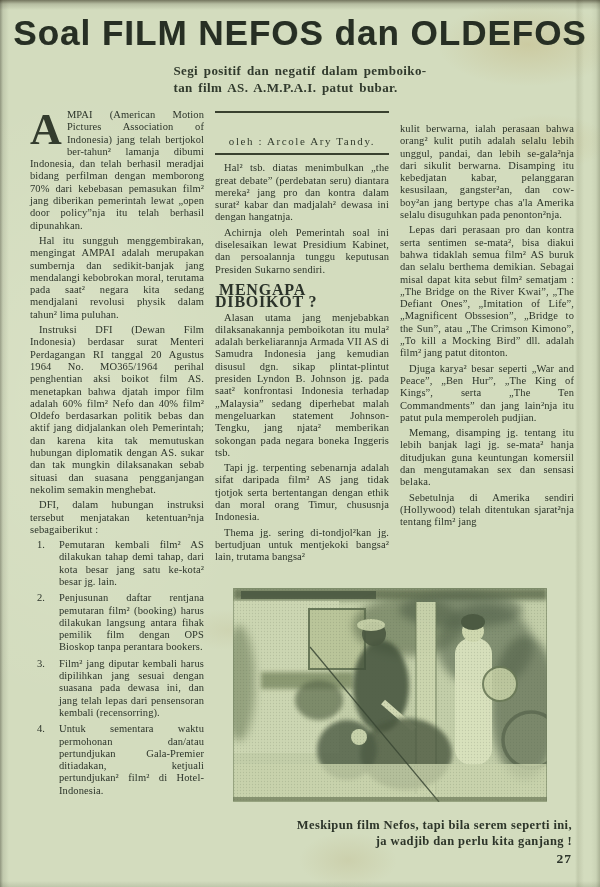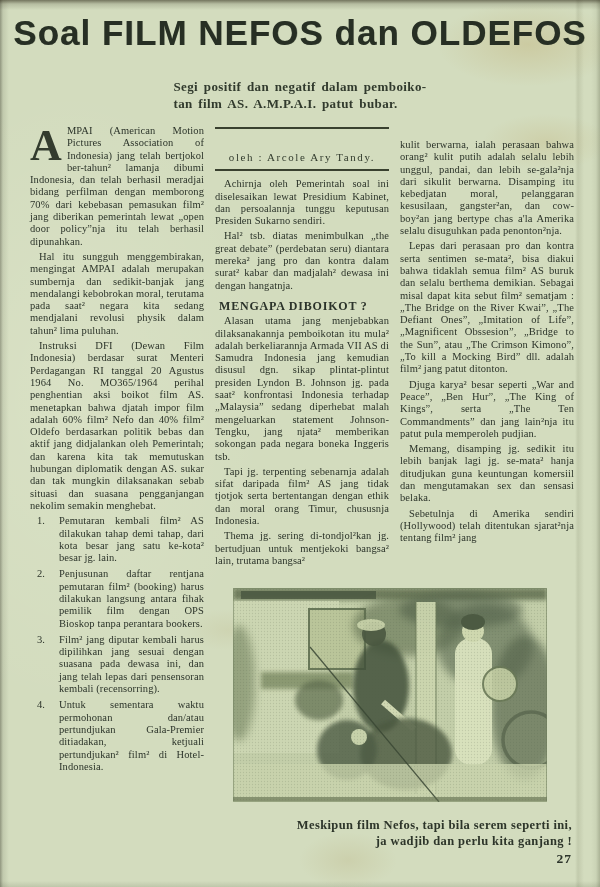--- a/index.html
+++ b/index.html
@@ -33,21 +33,21 @@
     padding-top: 13px;
     text-align: center;
     font-family: "Liberation Sans", sans-serif;
     font-size: 35px;
     font-weight: bold;
     letter-spacing: 1px;
     color: #272f24;
     text-shadow: 0.4px 0.4px 0 rgba(70,80,60,0.45);
   }
   .subtitle {
-    margin-top: 25px;
+    margin-top: 9px;
     text-align: center;
     font-size: 13px;
     line-height: 17px;
     font-weight: bold;
     letter-spacing: 0.4px;
     word-spacing: 2px;
     color: #313a2d;
   }
   .subtitle .inner { display: inline-block; text-align: left; }
 
@@ -84,21 +84,21 @@
     margin: 2px 0 7px 0;
     text-align: center;
     font-size: 11px;
     letter-spacing: 1.6px;
     white-space: nowrap;
     color: #333c2e;
   }
 
   .subhead {
     font-weight: bold;
-    font-size: 12px;
+    font-size: 16px;
     letter-spacing: 0.8px;
     margin: 8px 0 3px 0;
     text-align: left;
     text-indent: 4px;
     color: #2b332a;
   }
 
   .dfi-list { margin: 3px 0 0 0; padding: 0; list-style: none; }
   .dfi-list li { display: flex; margin-bottom: 4px; }
   .dfi-list .num { flex: none; width: 13px; margin-left: 7px; margin-right: 9px; }
@@ -151,20 +151,21 @@
       </span>
     </div>
   </div>
 
   <div class="columns">
 
     <div class="col">
       <p class="no-indent"><span class="dropcap">A</span><span>MPAI (American Motion Pictures Association of Indonesia) jang telah bertjokol ber-tahun² lamanja dibumi Indonesia, dan telah berhasil meradjai bidang perfilman dengan memborong 70% dari kebebasan pemasukan film² jang diberikan pemerintah lewat „open door policy”nja itu telah berhasil dipunahkan.</span></p>
       <p>Hal itu sungguh menggembirakan, mengingat AMPAI adalah merupakan sumbernja dan sedikit-banjak jang mendalangi kebobrokan moral, terutama pada saat² negara kita sedang mendjalani revolusi physik dalam tahun² lima puluhan.</p>
       <p>Instruksi DFI (Dewan Film Indonesia) berdasar surat Menteri Perdagangan RI tanggal 20 Agustus 1964 No. MO365/1964 perihal penghentian aksi boikot film AS. menetapkan bahwa djatah impor film adalah 60% film² Nefo dan 40% film² Oldefo berdasarkan politik bebas dan aktif jang didjalankan oleh Pemerintah; dan karena kita tak memutuskan hubungan diplomatik dengan AS. sukar dan tak mungkin dilaksanakan sebab situasi dan suasana pengganjangan nekolim semakin menghebat.</p>
+      <p>DFI, dalam hubungan instruksi tersebut menjatakan ketentuan²nja sebagaiberikut :</p>
       <ol class="dfi-list">
         <li>
           <span class="num">1.</span>
           <span class="li-text">Pemutaran kembali film² AS dilakukan tahap demi tahap, dari kota besar jang satu ke-kota² besar jg. lain.</span>
         </li>
         <li>
           <span class="num">2.</span>
           <span class="li-text">Penjusunan daftar rentjana pemutaran film² (booking) harus dilakukan langsung antara fihak pemilik film dengan OPS Bioskop tanpa perantara bookers.</span>
         </li>
         <li>
@@ -173,33 +174,33 @@
         </li>
         <li>
           <span class="num">4.</span>
           <span class="li-text">Untuk sementara waktu permohonan dan/atau pertundjukan Gala-Premier ditiadakan, ketjuali pertundjukan² film² di Hotel-Indonesia.</span>
         </li>
       </ol>
     </div>
 
     <div class="col">
       <div class="byline">oleh :  Arcole Ary Tandy.</div>
+      <p>Hal² tsb. diatas menimbulkan „the great debate” (perdebatan seru) diantara mereka² jang pro dan kontra dalam surat² kabar dan madjalah² dewasa ini dengan hangatnja.</p>
       <p>Achirnja oleh Pemerintah soal ini diselesaikan lewat Presidium Kabinet, dan persoalannja tunggu keputusan Presiden Sukarno sendiri.</p>
-      <p>Hal² tsb. diatas menimbulkan „the great debate” (perdebatan seru) diantara mereka² jang pro dan kontra dalam surat² kabar dan madjalah² dewasa ini dengan hangatnja.</p>
       <h2 class="subhead">MENGAPA DIBOIKOT ?</h2>
       <p>Alasan utama jang menjebabkan dilaksanakannja pemboikotan itu mula² adalah berkeliarannja Armada VII AS di Samudra Indonesia jang kemudian disusul dgn. sikap plintat-plintut presiden Lyndon B. Johnson jg. pada saat² konfrontasi Indonesia terhadap „Malaysia” sedang diperhebat malah mengeluarkan statement Johnson-Tengku, jang njata² memberikan sokongan pada negara boneka Inggeris tsb.</p>
       <p>Tapi jg. terpenting sebenarnja adalah sifat daripada film² AS jang tidak tjotjok serta bertentangan dengan ethik dan moral orang Timur, chususnja Indonesia.</p>
       <p>Thema jg. sering di-tondjol²kan jg. bertudjuan untuk mentjekoki bangsa² lain, trutama bangsa²</p>
     </div>
 
     <div class="col col3pad">
-      <p class="no-indent">kulit berwarna, ialah perasaan bahwa orang² kulit putih adalah selalu lebih unggul, pandai, dan lebih se-gala²nja dari sikulit berwarna. Disamping itu kebedjatan moral, pelanggaran kesusilaan, gangster²an, dan cow-boy²an jang bertype chas a'la Amerika selalu disuguhkan pada penonton²nja.</p>
+      <p class="no-indent">kulit berwarna, ialah perasaan bahwa orang² kulit putih adalah selalu lebih unggul, pandai, dan lebih se-gala²nja dari sikulit berwarna. Disamping itu kebedjatan kabar, pelanggaran kesusilaan, gangster²an, dan cow-boy²an jang bertype chas a'la Amerika selalu disuguhkan pada penonton²nja.</p>
       <p>Lepas dari perasaan pro dan kontra serta sentimen se-mata², bisa diakui bahwa tidaklah semua film² AS buruk dan selalu berthema demikian. Sebagai misal dapat kita sebut film² sematjam : „The Bridge on the River Kwai”, „The Defiant Ones”, „Imitation of Life”, „Magnificent Obssesion”, „Bridge to the Sun”, atau „The Crimson Kimono”, „To kill a Mocking Bird” dll. adalah film² jang patut ditonton.</p>
       <p>Djuga karya² besar seperti „War and Peace”, „Ben Hur”, „The King of Kings”, serta „The Ten Commandments” dan jang lain²nja itu patut pula memperoleh pudjian.</p>
-      <p>Memang, disamping jg. sedikit itu lebih banjak lagi jg. se-mata² hanja ditudjukan guna keuntungan komersiil dan mengutamakan sex dan sensasi belaka.</p>
+      <p>Memang, disamping jg. tentang itu lebih banjak lagi jg. se-mata² hanja ditudjukan guna keuntungan komersiil dan mengutamakan sex dan sensasi belaka.</p>
       <p>Sebetulnja di Amerika sendiri (Hollywood) telah ditentukan sjarat²nja tentang film² jang</p>
     </div>
 
   </div>
 
   <div class="photo-wrap">
     <svg width="314" height="214" viewBox="0 0 314 214" xmlns="http://www.w3.org/2000/svg">
       <defs>
         <filter id="b4" x="-40%" y="-40%" width="180%" height="180%">
             <feGaussianBlur stdDeviation="4"></feGaussianBlur>

